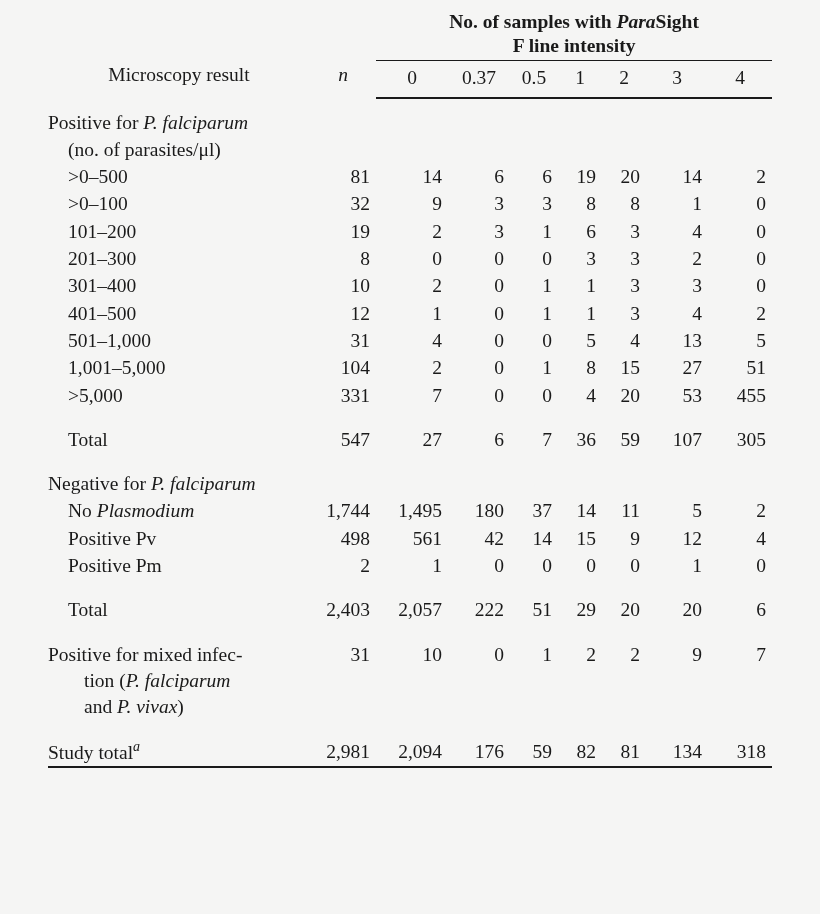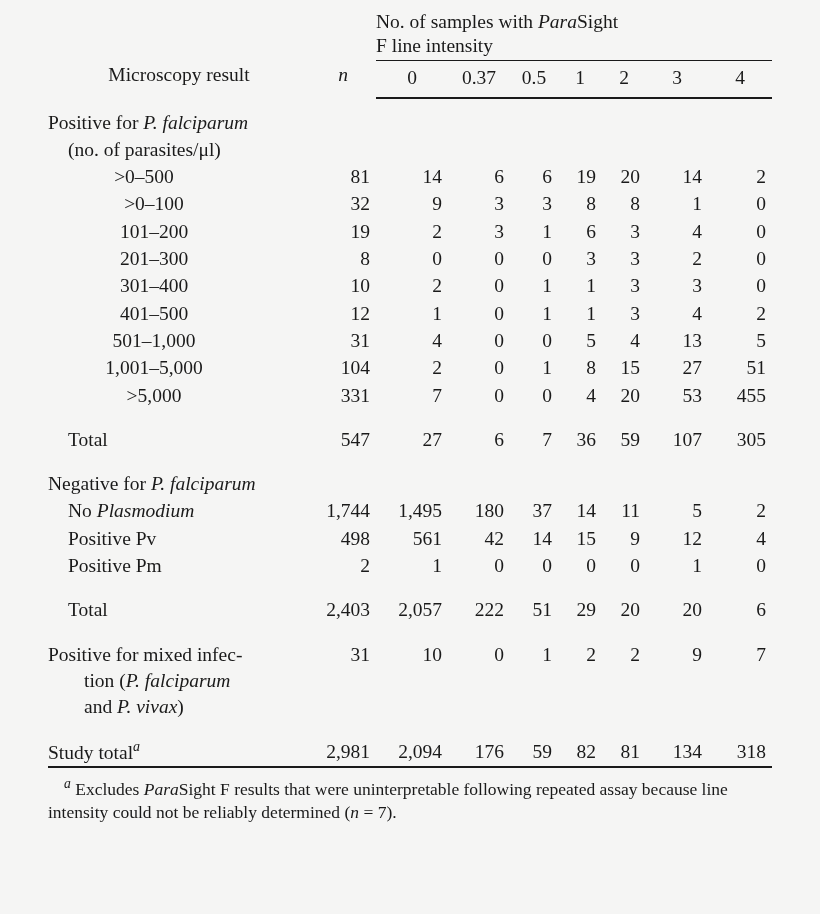--- a/index.html
+++ b/index.html
@@ -36,22 +36,22 @@
   col.c-d0    { width: 72px;  }
   col.c-d025  { width: 62px;  }
   col.c-d05   { width: 48px;  }
   col.c-d1    { width: 44px;  }
   col.c-d2    { width: 44px;  }
   col.c-d3    { width: 62px;  }
   col.c-d4    { width: 64px;  }
 
   
   .grp-head {
-    text-align: left;
-    font-weight: normal;
+    text-align: center;
+    font-weight: bold;
     padding: 10px 0 2px 0;
     line-height: 1.22;
     vertical-align: bottom;
   }
   .stub-head {
     font-weight: normal;
     vertical-align: bottom;
     padding-bottom: 12px;
   }
   .n-head {
@@ -86,21 +86,21 @@
   td.lbl { text-align: left; white-space: nowrap; }
 
   
   .lbl.i0 { padding-left: 0px; }
   .lbl.i1 { padding-left: 20px; }
 
   
   .rng {
     display: block;
     width: 152px;
-    text-align: center;
+    text-align: left;
     padding-left: 0;
   }
   .rng.deep { width: 172px; }
 
   .hang {
     display: block;
     padding-left: 36px;
     text-indent: -36px;
     white-space: normal;
     line-height: 1.34;
@@ -390,15 +390,14 @@
         <td class="num">59</td>
         <td class="num">82</td>
         <td class="num">81</td>
         <td class="num">134</td>
         <td class="num">318</td>
       </tr>
 
     </tbody>
   </table>
 
-  <div class="footnote"><span class="fn-mark">a</span><span> Excludes </span><span class="it">Para</span><span>Sight F results that were uninterpretable following repeated assay because line intensity could not be reliably determined (</span><span class="it">n</span><span> = 7).</span></div>
 
 </div>
 
 </body></html>

